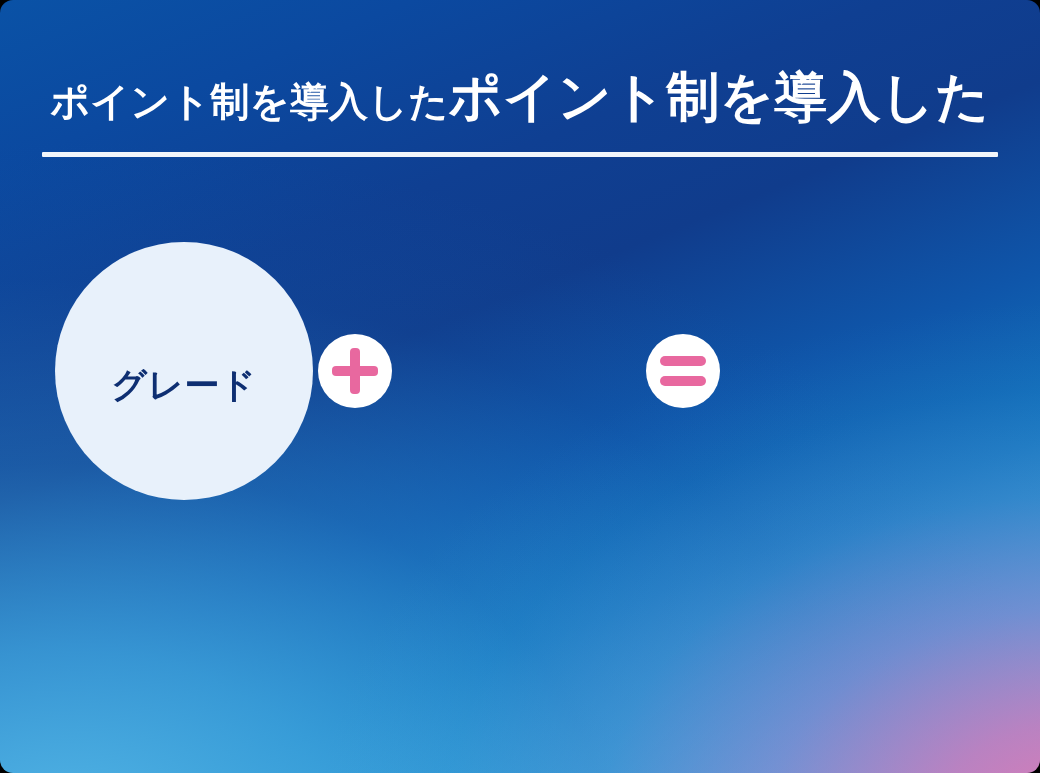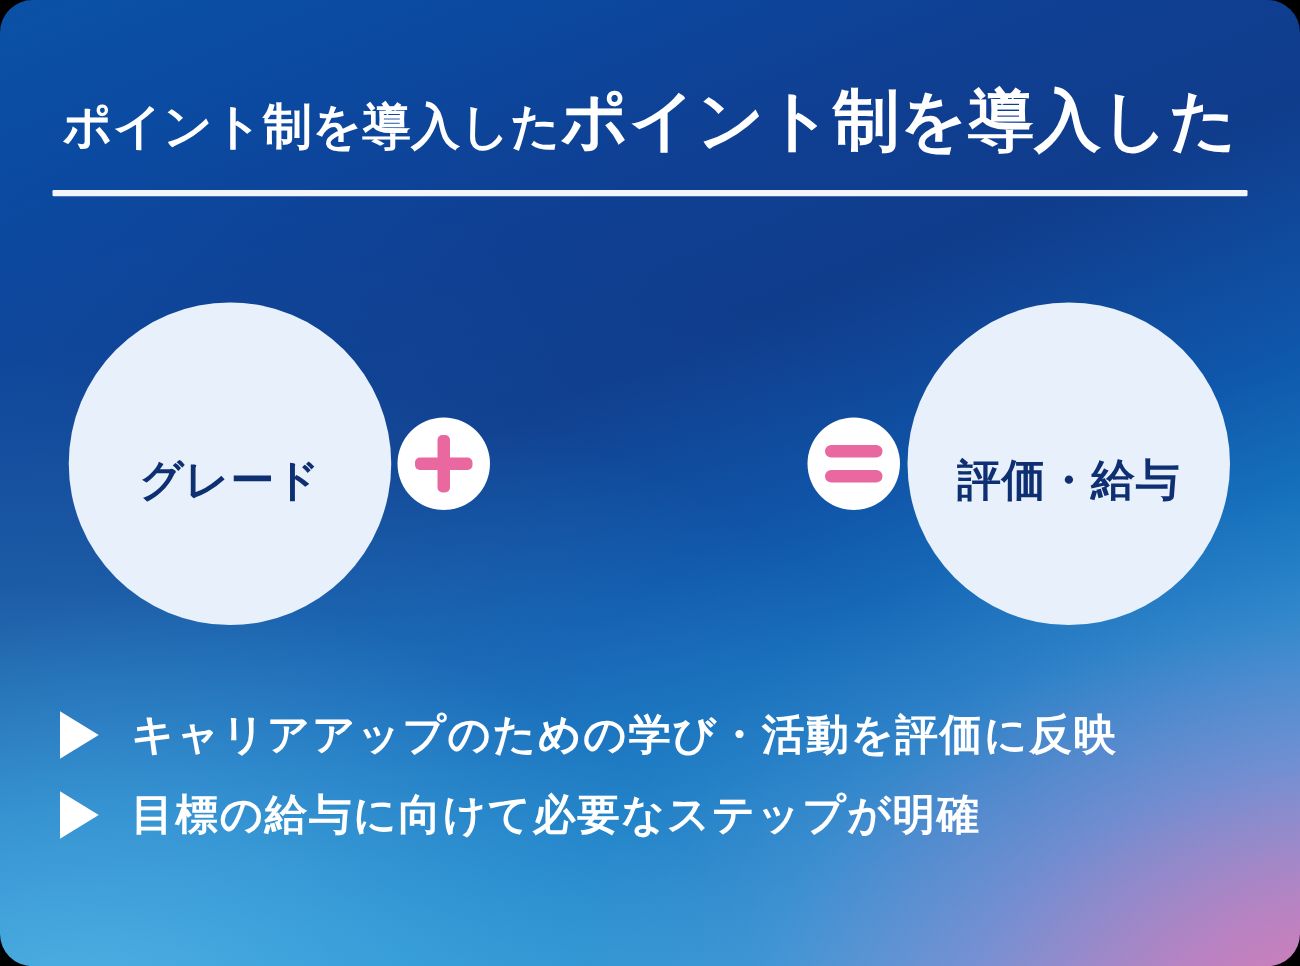--- a/index.html
+++ b/index.html
@@ -12,21 +12,21 @@
     width: 1040px;
     height: 773px;
     overflow: hidden;
     font-family: "Liberation Sans", "DejaVu Sans", sans-serif;
   }
 
   #slide {
     position: relative;
     width: 1040px;
     height: 773px;
-    border-radius: 26px;
+    border-radius: 13px;
     overflow: hidden;
     background:
       radial-gradient(115% 105% at 104% 106%,
           rgba(226,118,178,0.96) 0%,
           rgba(214,120,186,0.80) 12%,
           rgba(176,135,208,0.52) 26%,
           rgba(130,160,222,0.24) 40%,
           rgba(90,175,226,0.06) 53%,
           rgba(70,180,228,0.00) 64%),
       radial-gradient(130% 120% at 6% 108%,
@@ -222,30 +222,17 @@
 
     <div class="op-badge op-plus">
       <div class="plus-glyph"></div>
     </div>
 
 
     <div class="op-badge op-equal">
       <div class="equal-glyph"></div>
     </div>
 
-    <div class="bubble bubble-3">
-      <div class="bubble-line">評価・給与</div>
-    </div>
 
   </div>
 
-  <div class="bullets">
-    <div class="bullet">
-      <span class="bullet-marker"></span>
-      <span class="bullet-text">キャリアアップのための学び・活動を評価に反映</span>
-    </div>
-    <div class="bullet">
-      <span class="bullet-marker"></span>
-      <span class="bullet-text">目標の給与に向けて必要なステップが明確</span>
-    </div>
-  </div>
 
 </div>
 
 </body></html>

